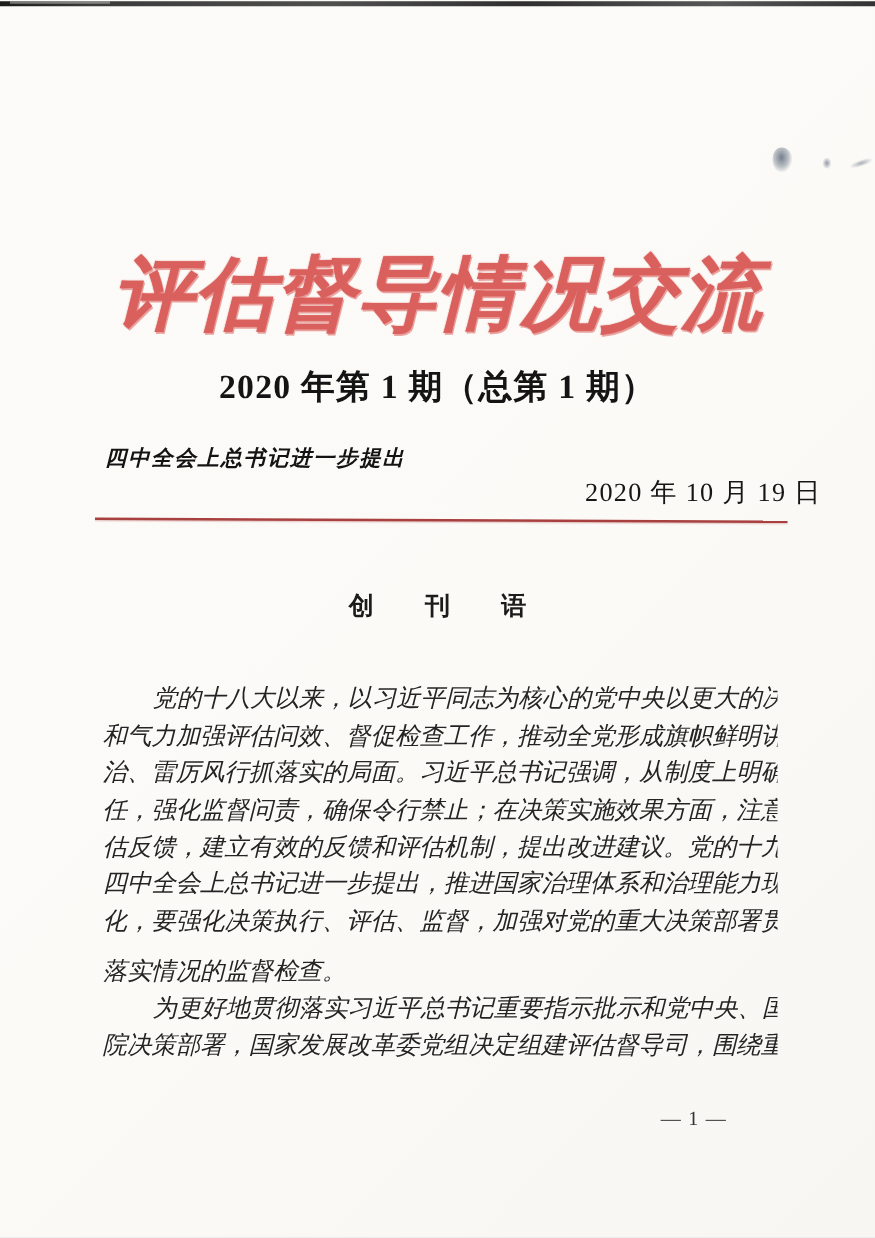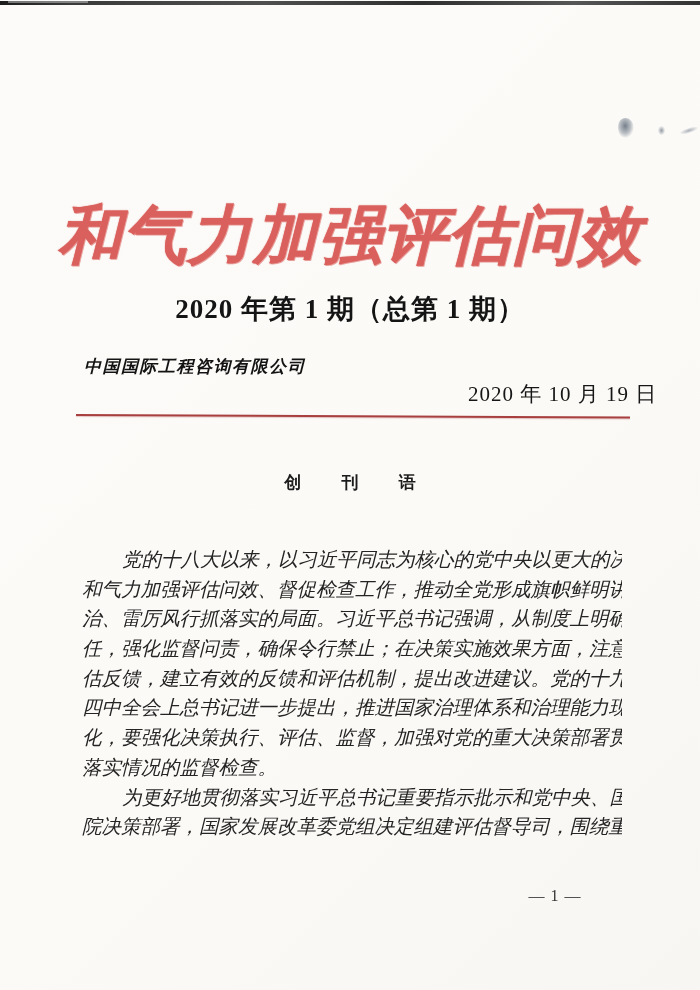--- a/index.html
+++ b/index.html
@@ -64,57 +64,57 @@
     font-size: 21px; color: #161616; letter-spacing: 1px; white-space: nowrap;
   }
   .red-rule {
     position: absolute; left: 76px; top: 414px; width: 554px; height: 2.4px;
     transform: rotate(0.25deg); transform-origin: left center;
     box-shadow: 0 1px 1px rgba(170,60,60,.25);
   }
   .section-title {
     position: absolute; top: 471px; left: 0; width: 100%;
     margin: 0; text-align: center; text-indent: 18px;
-    font-size: 17px; font-weight: 700; color: #1b1b1b;
+    font-size: 20px; font-weight: 700; color: #1b1b1b;
     letter-spacing: 18px; white-space: nowrap;
   }
   .article-body { position: absolute; left: 82px; top: 545px; width: 540px; }
   .body-line {
     height: 29.7px; line-height: 29.7px;
     font-size: 19.5px; font-style: italic; color: #242424;
     text-align: justify; text-align-last: justify;
     overflow: hidden; white-space: nowrap;
   }
   .body-line.indent { text-indent: 40px; }
-  .body-line.short { text-align-last: left; }
+  .body-line.short { text-align-last: left; margin-top: 10px; }
   .page-number {
     position: absolute; top: 887px; left: 512px; width: 86px;
     text-align: center; font-size: 16px; color: #333;
     letter-spacing: 1px; white-space: nowrap;
   }
 </style>
 </head>
 <body>
 
 <div class="page">
 
   <div class="scan-top-edge"></div>
 
   <div class="smudge">
     <span class="smudge-blob"></span>
     <span class="smudge-speck"></span>
     <span class="smudge-dash"></span>
   </div>
 
-  <h1 class="masthead-title" style="color: rgb(217, 96, 92);">和气力加强评估问效</h1>
+  <h1 class="masthead-title" style="color: rgb(217, 96, 92);">评估督导情况交流</h1>
 
   <div class="issue-line">2020 年第 1 期（总第 1 期）</div>
 
   <div class="publisher-block">
-    <div class="publisher-line">中国国际工程咨询有限公司</div>
+    <div class="publisher-line">四中全会上总书记进一步提出</div>
   </div>
 
   <div class="pub-date">2020 年 10 月 19 日</div>
 
   <div class="red-rule" style="background: rgb(168, 64, 64);"></div>
 
   <h2 class="section-title">创 刊 语</h2>
 
   <div class="article-body">
     <div class="body-line indent">党的十八大以来，以习近平同志为核心的党中央以更大的决心</div>

